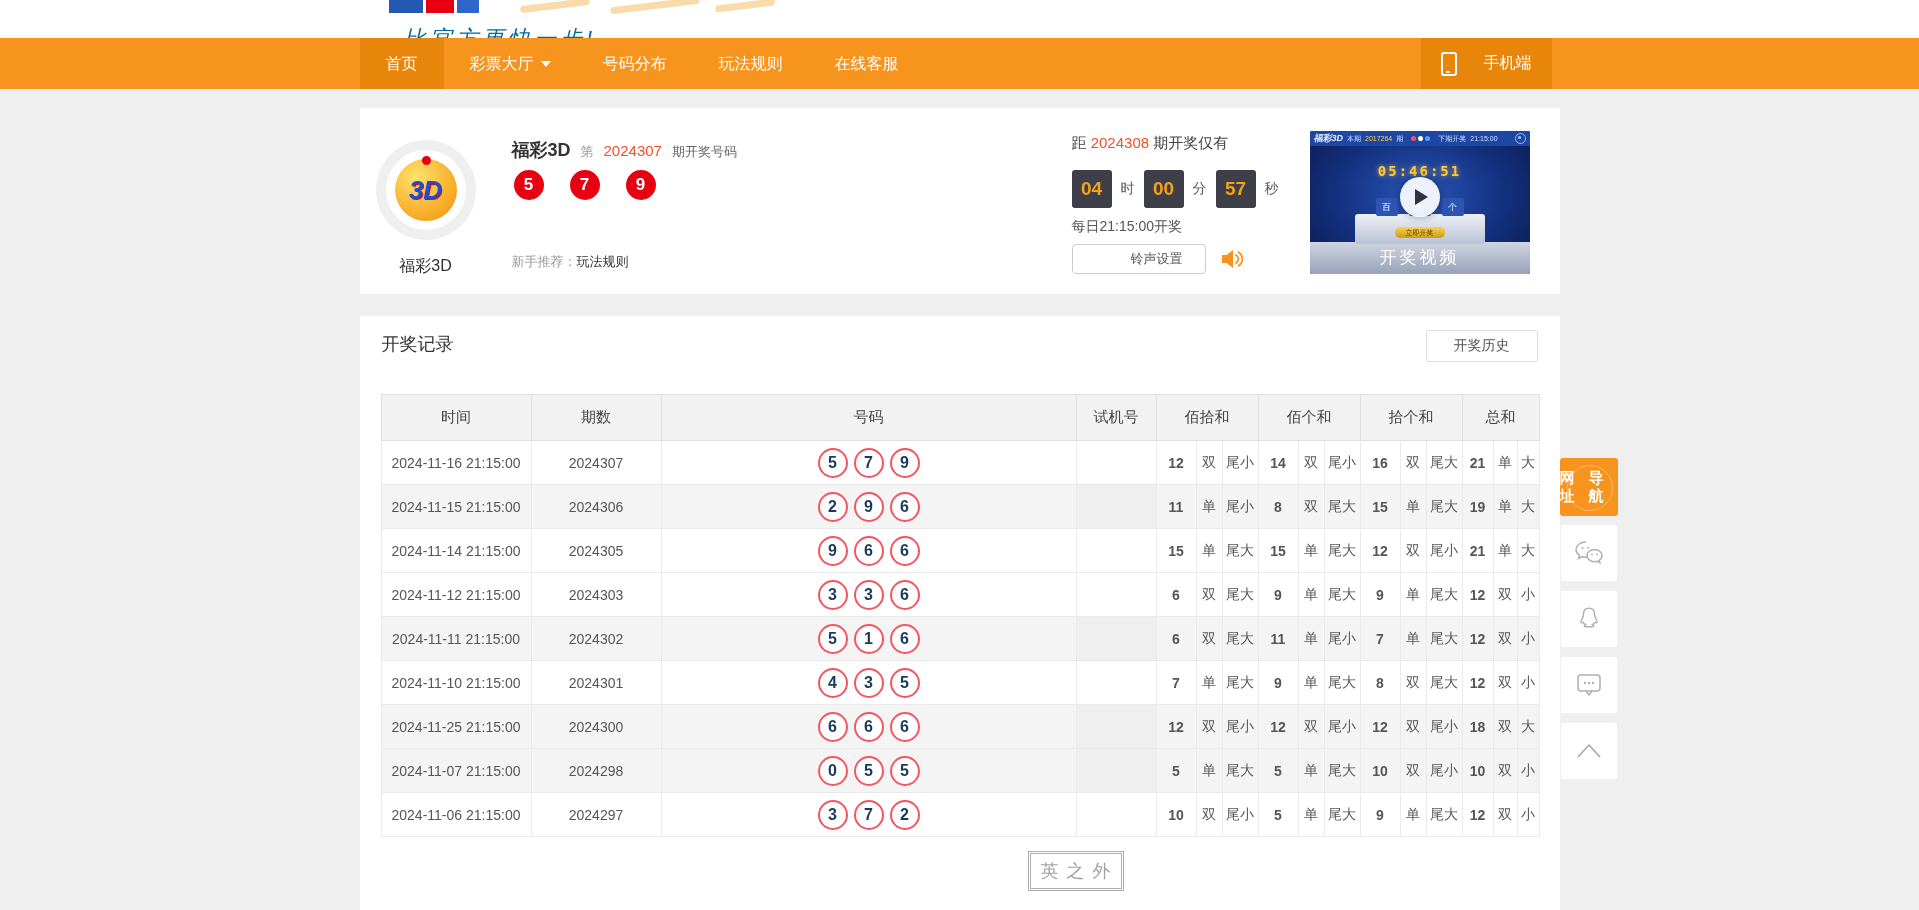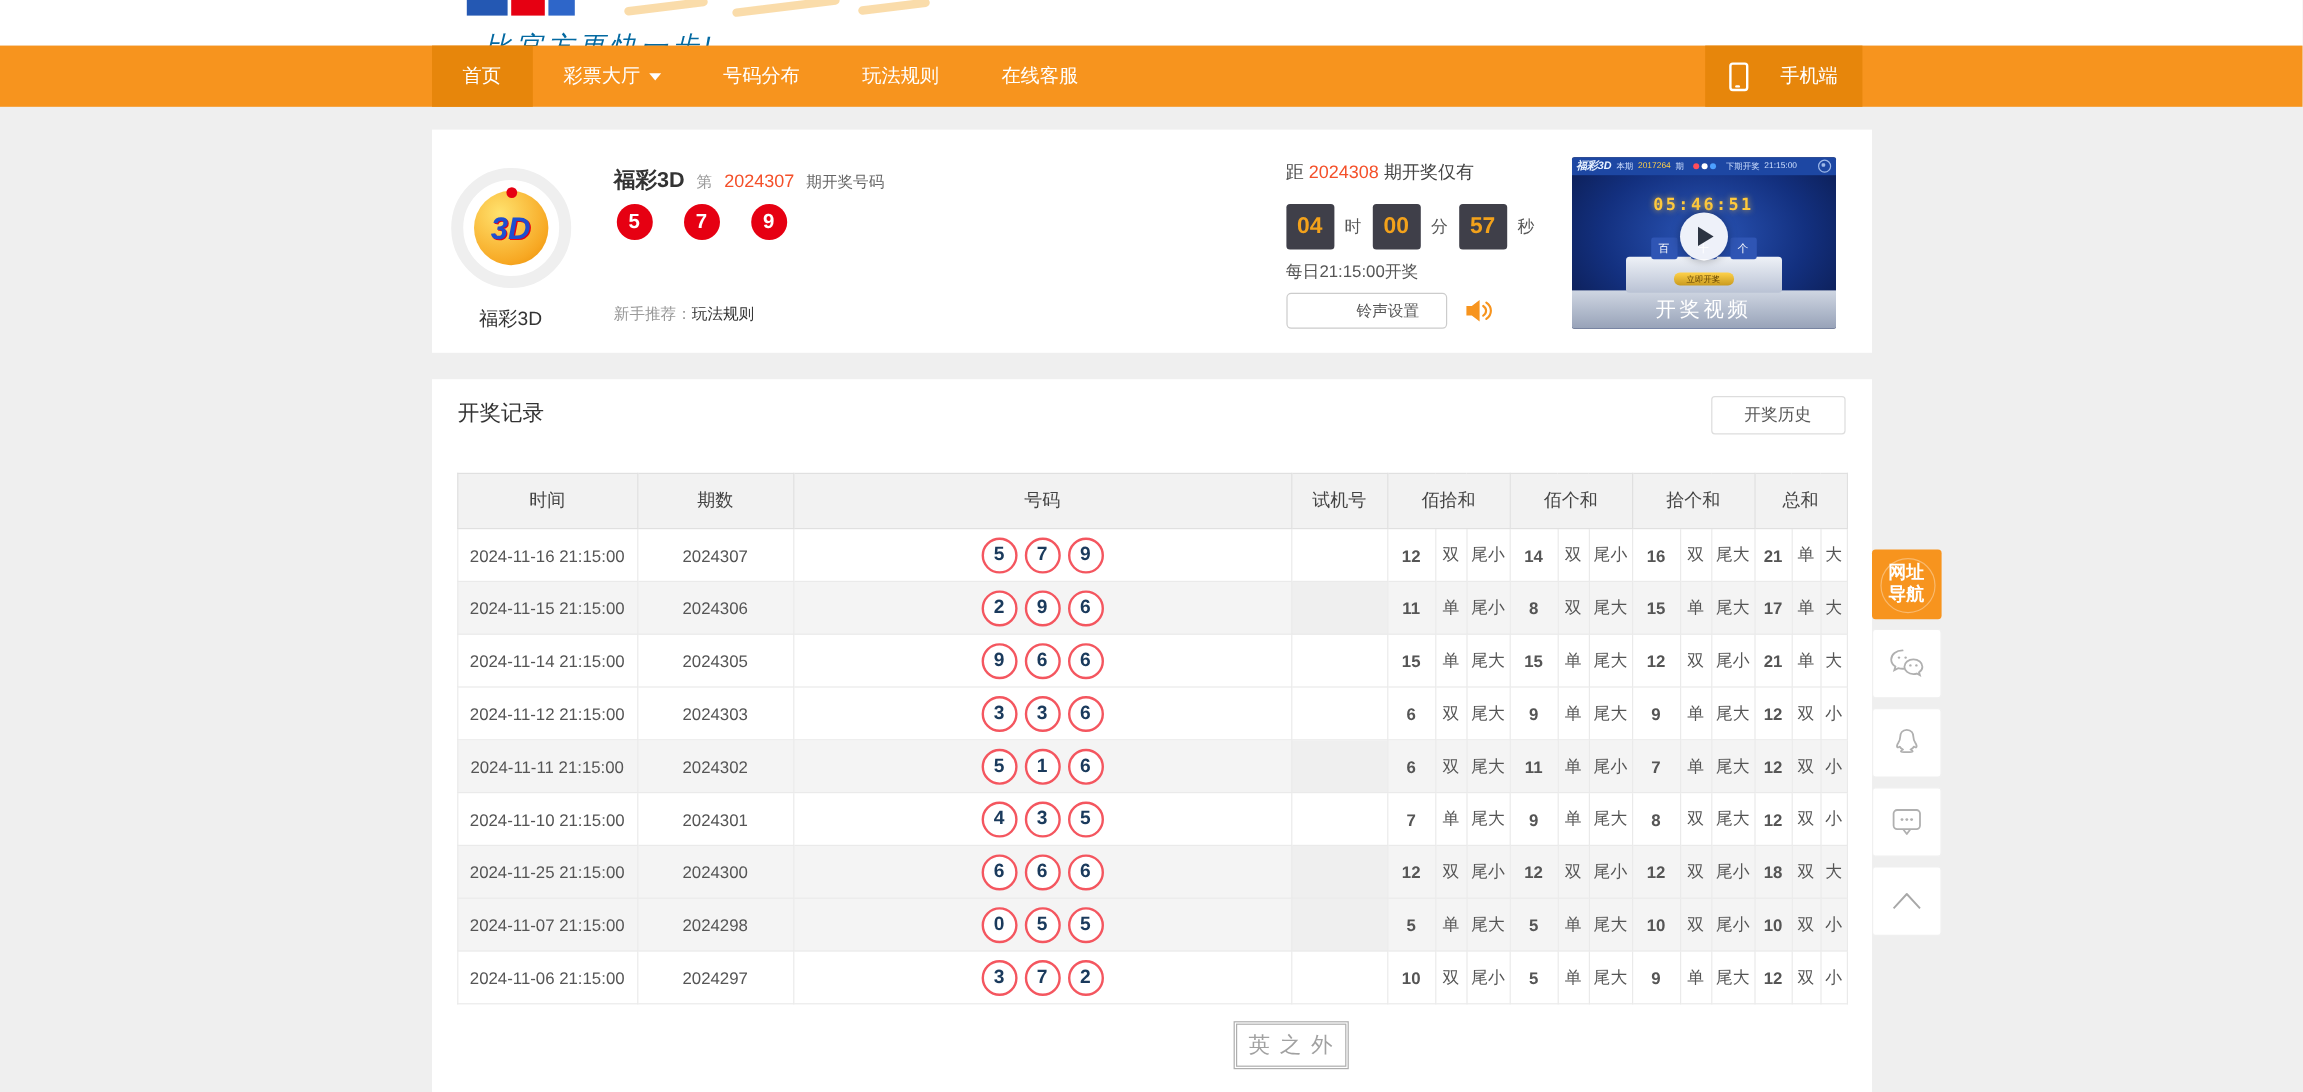--- a/index.html
+++ b/index.html
@@ -91,21 +91,21 @@
   td.c-val{color:#9e342e;font-weight:bold;text-align:right;padding-right:5px;}
   .red{color:#e4393c;}
   .blu{color:#3c56cc;}
   .numball{display:inline-flex;width:26px;height:26px;border:2px solid #f4565f;border-radius:50%;background:#fff;color:#1a3a5c;font-size:16px;font-weight:bold;align-items:center;justify-content:center;margin:0 3px;vertical-align:middle;}
 
   .watermark{position:absolute;left:668px;top:535px;width:96px;height:40px;border:3px double #9a9a9a;box-sizing:border-box;display:flex;align-items:center;justify-content:center;gap:8px;color:#8a8a8a;font-size:18px;background:rgba(255,255,255,.55);opacity:.8;}
 
   
   .floatbar{position:absolute;left:calc(50% + 600px);top:458px;width:58px;}
   .fb-item{width:58px;height:58px;margin-bottom:8px;background:#fff;border:1px solid #f0f0f0;box-sizing:border-box;border-radius:3px;display:flex;align-items:center;justify-content:center;cursor:pointer;}
-  .fb-nav{background:#f7941e;border:none;flex-direction:column;color:#fff;font-size:15px;font-weight:bold;line-height:18px;position:relative;overflow:hidden;}
+  .fb-nav{background:#f7941e;border:none;flex-direction:row;color:#fff;font-size:15px;font-weight:bold;line-height:18px;position:relative;overflow:hidden;}
   .fb-nav::before{content:"";position:absolute;left:7px;top:7px;width:44px;height:44px;border:1px solid rgba(255,255,255,.35);border-radius:50%;}
   .fb-nav span{position:relative;}
   .fb-item svg{display:block;}
 </style>
 </head>
 <body>
 
 <div id="stage">
 
   <div class="top-head">
@@ -287,21 +287,21 @@
             <td class="cell-test"></td>
             <td class="c-val gsep">11</td>
             <td class="c-par blu">单</td>
             <td class="c-tail blu">尾小</td>
             <td class="c-val gsep">8</td>
             <td class="c-par red">双</td>
             <td class="c-tail red">尾大</td>
             <td class="c-val gsep">15</td>
             <td class="c-par blu">单</td>
             <td class="c-tail red">尾大</td>
-            <td class="c-val gsep">17</td>
+            <td class="c-val gsep">19</td>
             <td class="c-par blu">单</td>
             <td class="c-tail red">大</td>
           </tr>
           <tr>
             <td class="cell-time">2024-11-14 21:15:00</td>
             <td class="cell-issue">2024305</td>
             <td class="cell-nums"><span class="numball">9</span><span class="numball">6</span><span class="numball">6</span></td>
             <td class="cell-test"></td>
             <td class="c-val gsep">15</td>
             <td class="c-par blu">单</td>

